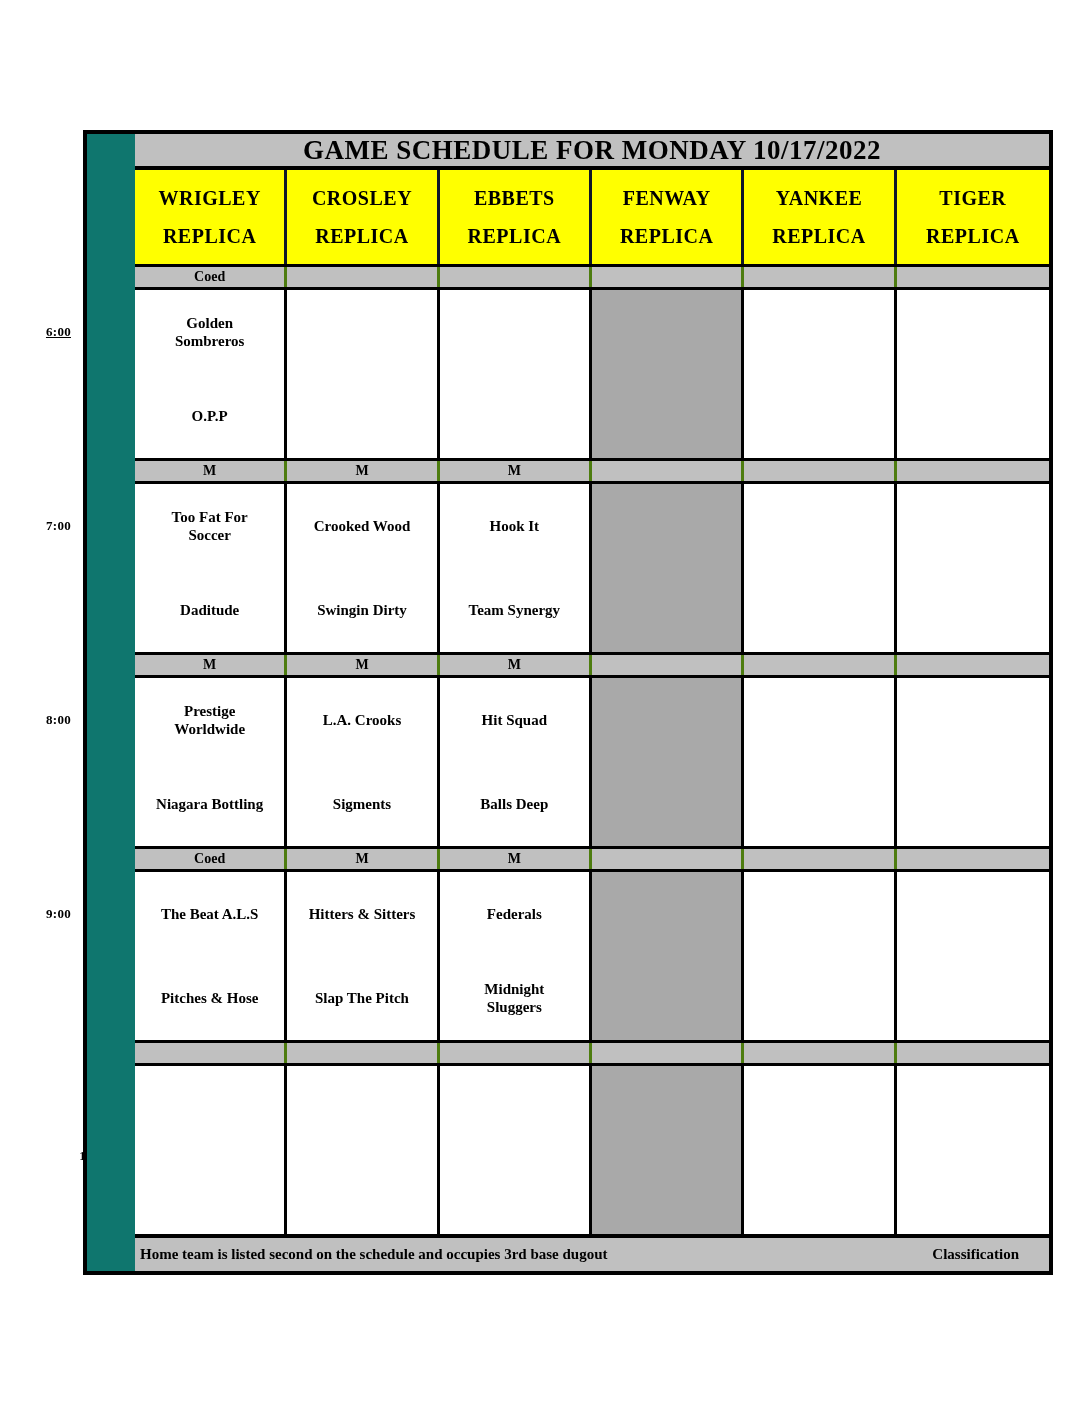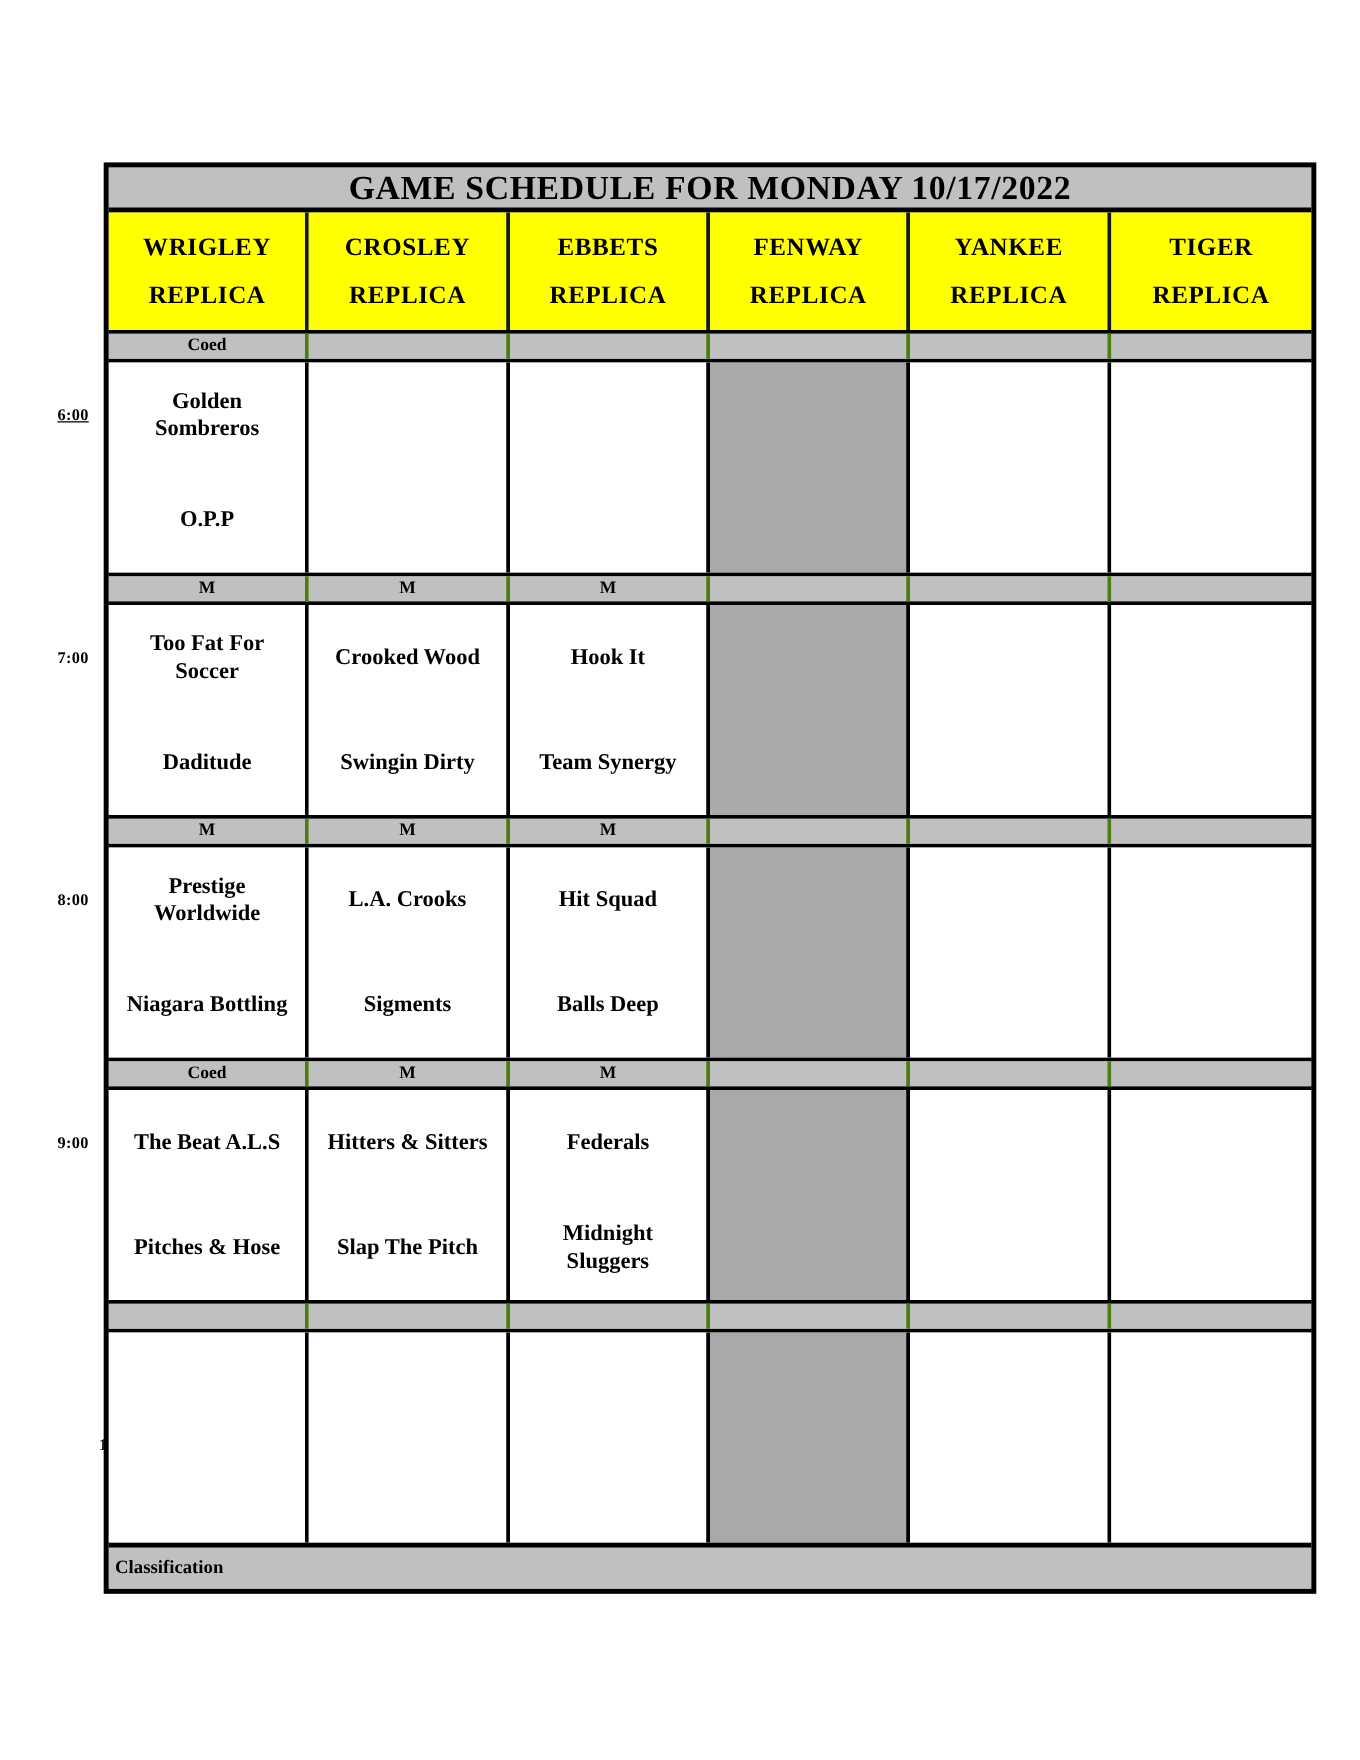--- a/index.html
+++ b/index.html
@@ -24,21 +24,22 @@
   }
   .t0 { top: 324px; text-decoration: underline; } .t1 { top: 518px; } .t2 { top: 712px; padding-left: 20px; }
   .t3 { top: 906px; } .t4 { top: 1148px; margin-left: 40px; }
 
   
   .schedule-table {
     position: absolute;
     left: 83px; top: 130px;
     width: 970px;
     border: 4px solid #000000;
-    background: #a3a3a3;
+    background: #0f766e;
+    padding-left: 48px;
   }
   .title-row {
     height: 36px;
     background: #C0C0C0;
     border-bottom: 4px solid #000000;
     display: flex; align-items: center; justify-content: center;
     font-size: 27px;
     letter-spacing: 0.5px;
   }
   .header-row {
@@ -79,21 +80,21 @@
     background: #ffffff;
     border-right: 3px solid #000000;
     display: flex; flex-direction: column;
   }
   .game-row > .game-cell:last-child { border-right: none; }
   .game-cell.shaded { background: #A9A9A9; }
   .team {
     flex: 1 1 50%;
     display: flex; align-items: center; justify-content: center;
     text-align: center;
-    font-size: 18px;
+    font-size: 15px;
     line-height: 1.22;
     white-space: pre-line;
     padding: 0 3px;
   }
 
   .footer-row {
     height: 37px;
     background: #C0C0C0;
     border-top: 4px solid #000000;
     display: flex; align-items: center; justify-content: space-between;
@@ -316,17 +317,18 @@
         <div class="team"></div>
         <div class="team"></div>
       </div>
       <div class="game-cell">
         <div class="team"></div>
         <div class="team"></div>
       </div>
     </div>
 
     <div class="footer-row">
+      <span>Home team is listed second on the schedule and occupies 3rd base dugout</span>
       <span>Classification</span>
     </div>
 
   </div>
 </div>
 
 </body></html>

